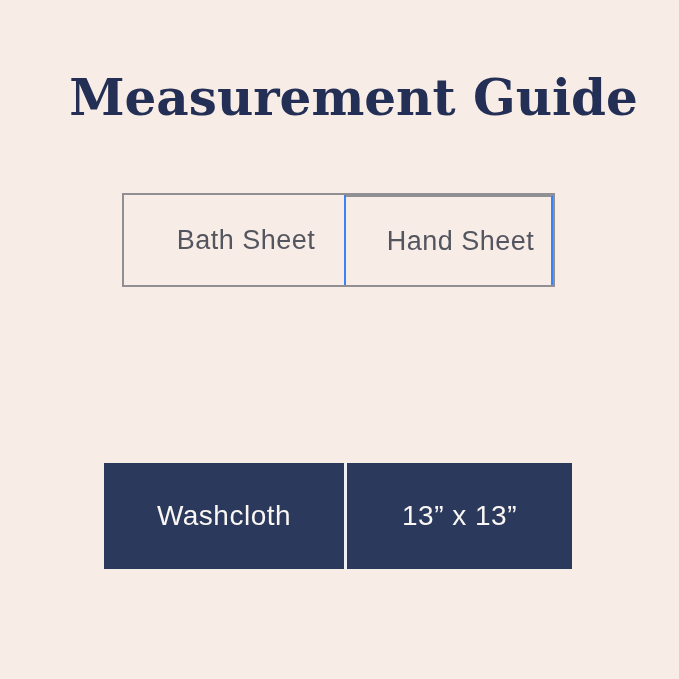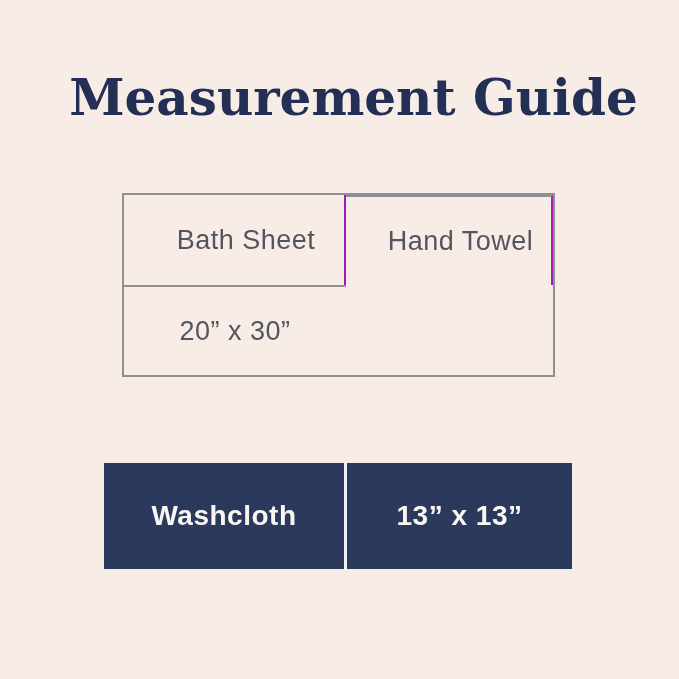--- a/index.html
+++ b/index.html
@@ -44,42 +44,42 @@
     height: 90px;
     display: flex;
     align-items: center;
     justify-content: center;
     font-size: 27px;
     letter-spacing: 0.5px;
     color: #54565f;
     background: #f8ece7;
   }
   .size-table .cell.item {
-    border-right: 2px solid #a21caf;
+    border-right: 2px solid #3b82f6;
     padding-left: 24px;
   }
   .size-table .cell.rborder {
     border-top: 2px solid #8f8f94;
   }
   .banner {
     position: absolute;
     left: 104px;
     top: 463px;
     width: 468px;
     height: 106px;
     background: #2b3a5c;
     display: flex;
     align-items: stretch;
   }
   .banner .bcell {
     display: flex;
     align-items: center;
     justify-content: center;
     font-size: 28px;
-    font-weight: bold;
+    font-weight: normal;
     letter-spacing: 0.5px;
     color: #f9f6f3;
     border-radius: 13px;
   }
   .banner .bcell.left { width: 240px; }
   .banner .bcell.right { flex: 1; }
   .banner .divider {
     width: 3px;
     background: #eef0f4;
   }
@@ -88,22 +88,21 @@
 <body>
 
 <div class="canvas">
 
   <h1 class="title">Measurement Guide</h1>
 
   <div class="size-table">
     <div class="cell item">Bath Sheet</div>
 
 
-    <div class="cell item rborder">Hand Towel</div>
-    <div class="cell size rborder">20” x 30”</div>
+    <div class="cell item rborder">Hand Sheet</div>
   </div>
 
   <div class="banner">
     <div class="bcell left">Washcloth</div>
     <div class="divider"></div>
     <div class="bcell right">13” x 13”</div>
   </div>
 
 </div>
 

